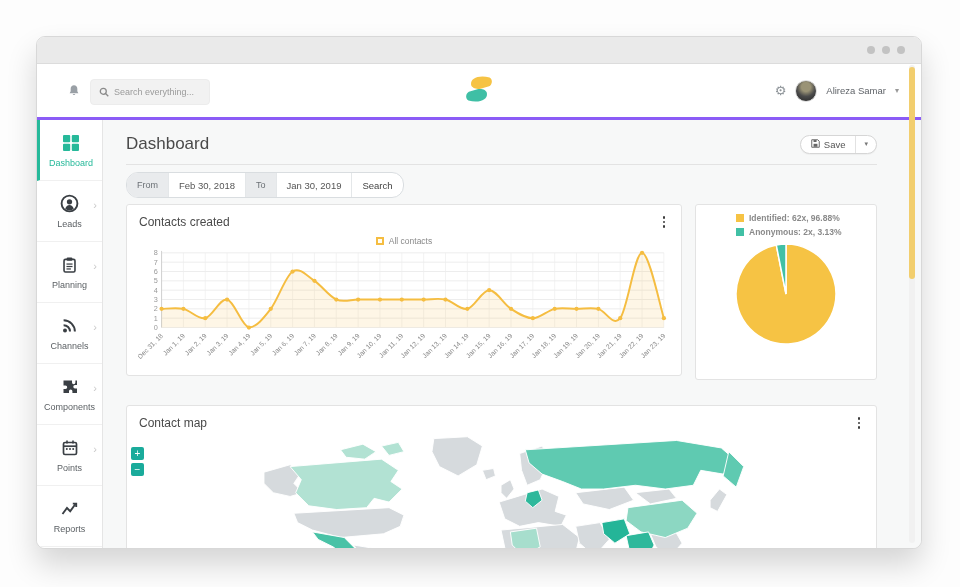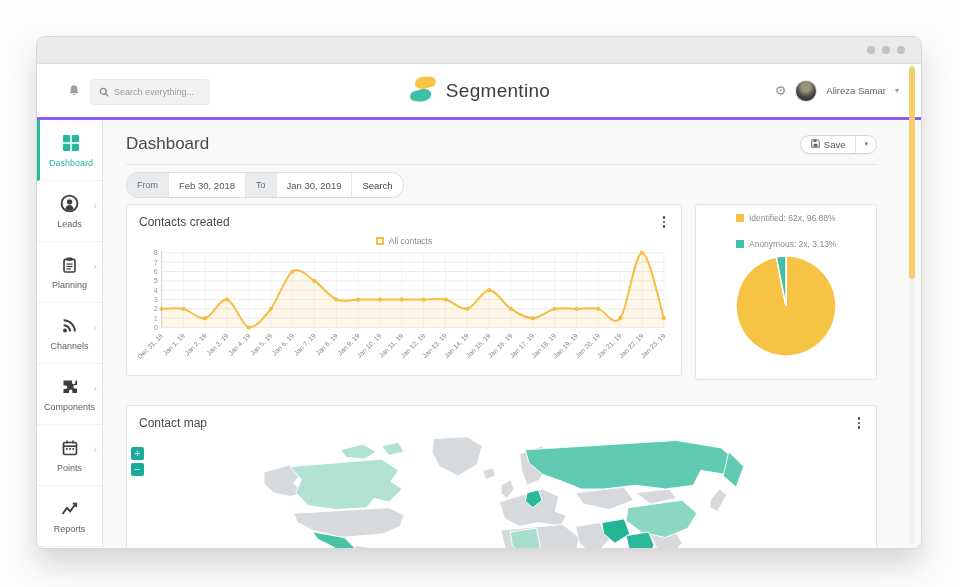--- a/index.html
+++ b/index.html
@@ -69,21 +69,21 @@
 
   .card-line { flex:1; height:172px; }
   .legend-line { display:flex; justify-content:center; align-items:center; gap:5px; margin-top:6px; }
   .legend-line .sq { width:8px; height:8px; border:2px solid #f5bd41; background:#fffdf4; }
   .legend-line .txt { font-size:8.5px; color:#8a8a8a; }
   .linechart { display:block; width:532px; height:128px; margin:2px auto 0 auto; }
   .linechart text.tick { font-size:7.5px; fill:#999; }
   .linechart text.xlab { font-size:7px; fill:#8a8a8a; }
 
   .card-pie { width:182px; height:176px; flex:none; }
-  .legend-pie { margin:8px 0 0 40px; display:flex; flex-direction:column; gap:16px; }
+  .legend-pie { margin:8px 0 0 40px; display:flex; flex-direction:column; gap:4px;font-weight:bold; }
   .legend-pie .row { display:flex; align-items:center; gap:5px; }
   .legend-pie .sq { width:8px; height:8px; }
   .legend-pie .txt { font-size:8.5px; color:#8a8a8a; }
   .piechart { display:block; margin:2px auto 0 auto; }
 
   .card-map { margin-top:25px; height:170px; }
   .map-body { position:relative; margin-top:2px; }
   .map-zoom { position:absolute; left:4px; top:14px; display:flex; flex-direction:column; gap:3px; z-index:2; }
   .zbtn { width:13px; height:13px; background:#1aab9b; color:#fff; border:none; border-radius:2px;
     font-size:10px; line-height:11px; text-align:center; cursor:pointer; padding:0; font-family:inherit; }
@@ -119,21 +119,20 @@
       </span>
       <input placeholder="Search everything..." style="">
     </div>
     <div class="brand">
       <span>
         <svg width="30" height="30" viewBox="0 0 34 34">
             <path fill="#F6C344" d="M29 4c-12-3.2-22 .8-21 8 .6 4 5.8 5.6 10.8 4.6L28.5 14c4-2.4 4-8 .5-10z"></path>
             <path fill="#3FBFA5" d="M5 30c12 3.2 22-.8 21-8-.6-4-5.8-5.6-10.8-4.6L5.5 20c-4 2.4-4 8-.5 10z"></path>
           </svg>
       </span>
-      <span class="brand-name">Segmentino</span>
     </div>
     <div class="appbar-right">
       <span class="gear">⚙</span>
       <span class="avatar"></span>
       <span class="username">Alireza Samar</span>
       <span class="caret">▾</span>
     </div>
   </div>
 
   <div class="content">

